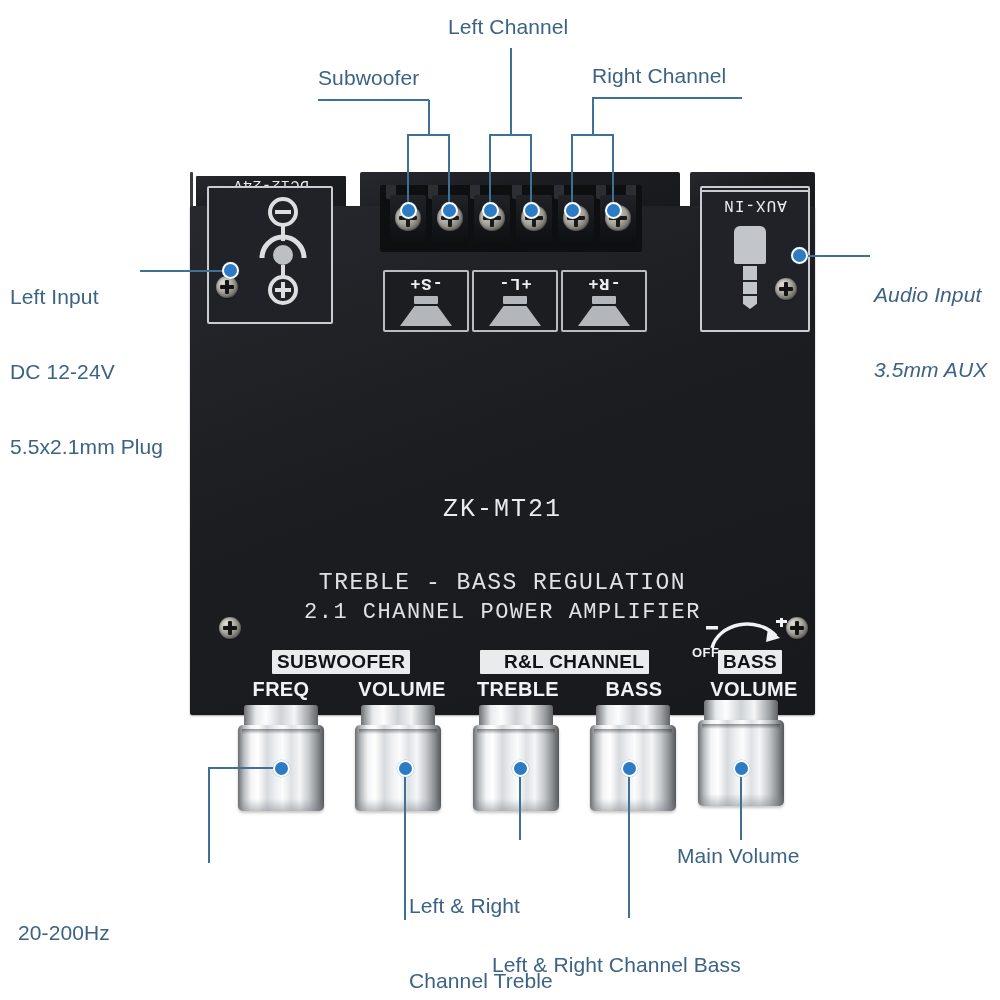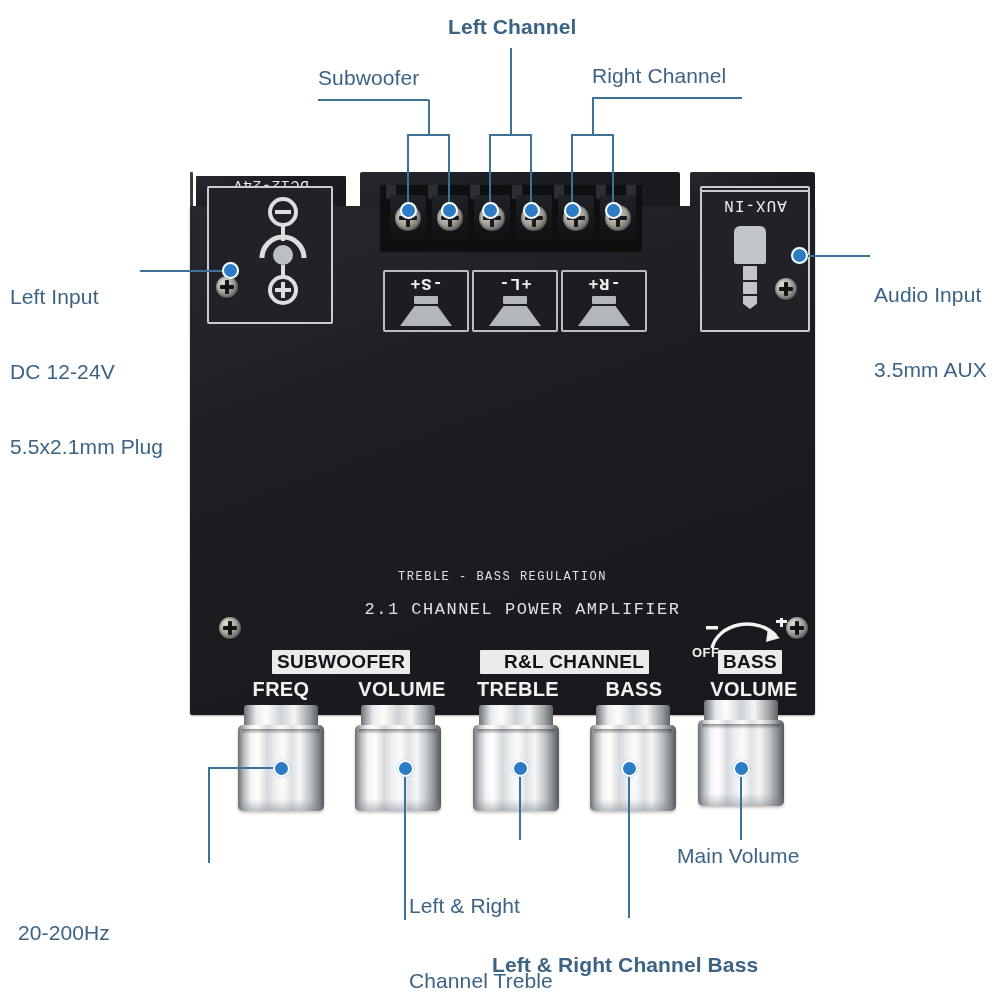--- a/index.html
+++ b/index.html
@@ -142,22 +142,22 @@
   .screw .cross::before{left:50%;top:18%;width:4px;height:64%;margin-left:-2px;}
   .screw .cross::after{top:50%;left:18%;height:4px;width:64%;margin-top:-2px;}
 
   
   .silk{
     position:absolute;left:190px;width:625px;text-align:center;
     color:#dfe1e3;font-family:"Liberation Mono", monospace;
   }
   .silk-model{top:495px;font-size:25px;letter-spacing:2px;color:#e9ebed;}
   .silk-pwr{top:540px;font-size:17px;letter-spacing:1px;}
-  .silk-tb{top:570px;font-size:12px;letter-spacing:1.5px;}
-  .silk-ch{top:600px;font-size:17px;letter-spacing:1.5px;padding-left:20px;}
+  .silk-tb{top:570px;font-size:23px;letter-spacing:1.5px;}
+  .silk-ch{top:600px;font-size:22px;letter-spacing:1.5px;}
 
   
   .grp-label{
     position:absolute;background:#e9ebed;color:#111317;
     font-size:19px;font-weight:bold;padding:1px 5px;border-radius:1px;
     letter-spacing:.3px;white-space:nowrap;
   }
   .knob-label{
     position:absolute;color:#f0f2f4;font-size:20px;font-weight:bold;
     letter-spacing:.3px;white-space:nowrap;text-align:center;
@@ -281,20 +281,21 @@
       <div class="body"></div>
         <div class="r1"></div>
         <div class="r2"></div>
         <div class="tip"></div>
     </div>
   </div>
   <div class="screw" style="left:775px;top:278px;">
       <span class="cross"></span>
     </div>
 
+  <div class="silk silk-model">ZK-MT21</div>
   <div class="silk silk-tb">TREBLE - BASS REGULATION</div>
   <div class="silk silk-ch">2.1 CHANNEL POWER AMPLIFIER</div>
 
   <div class="screw" style="left:219px;top:617px;">
       <span class="cross"></span>
     </div>
   <div class="screw" style="left:786px;top:617px;">
       <span class="cross"></span>
     </div>
 
@@ -383,40 +384,40 @@
   <div class="dot" style="left:605px;top:202px;"></div>
   <div class="dot" style="left:222px;top:262px;"></div>
   <div class="dot" style="left:791px;top:247px;"></div>
   <div class="dot" style="left:273px;top:760px;"></div>
   <div class="dot" style="left:397px;top:760px;"></div>
   <div class="dot" style="left:512px;top:760px;"></div>
   <div class="dot" style="left:621px;top:760px;"></div>
   <div class="dot" style="left:733px;top:760px;"></div>
 
   <div class="callout c-left" style="left:318px;top:65px;">Subwoofer</div>
-  <div class="callout c-left" style="left:448px;top:14px;font-weight:bold;">Left Channel</div>
+  <div class="callout c-left" style="left:448px;top:14px;">Left Channel</div>
   <div class="callout c-left" style="left:592px;top:63px;">Right Channel</div>
 
   <div class="callout c-left" style="left:10px;top:234px;">
     <div>Left Input</div>
     <div>DC 12-24V</div>
     <div>5.5x2.1mm Plug</div>
   </div>
 
-  <div class="callout c-left" style="left:874px;top:232px;">
+  <div class="callout c-left" style="left:874px;top:232px;font-style:italic;">
     <div>Audio Input</div>
     <div>3.5mm AUX</div>
   </div>
 
   <div class="callout c-left" style="left:18px;top:870px;">
     <div>20-200Hz</div>
   </div>
 
 
   <div class="callout c-left" style="left:409px;top:843px;">
     <div>Left &amp; Right</div>
     <div>Channel Treble</div>
   </div>
 
-  <div class="callout c-left" style="left:492px;top:952px;font-weight:bold;">Left &amp; Right Channel Bass</div>
+  <div class="callout c-left" style="left:492px;top:952px;">Left &amp; Right Channel Bass</div>
   <div class="callout c-left" style="left:677px;top:843px;">Main Volume</div>
 
 </div>
 
 </body></html>

